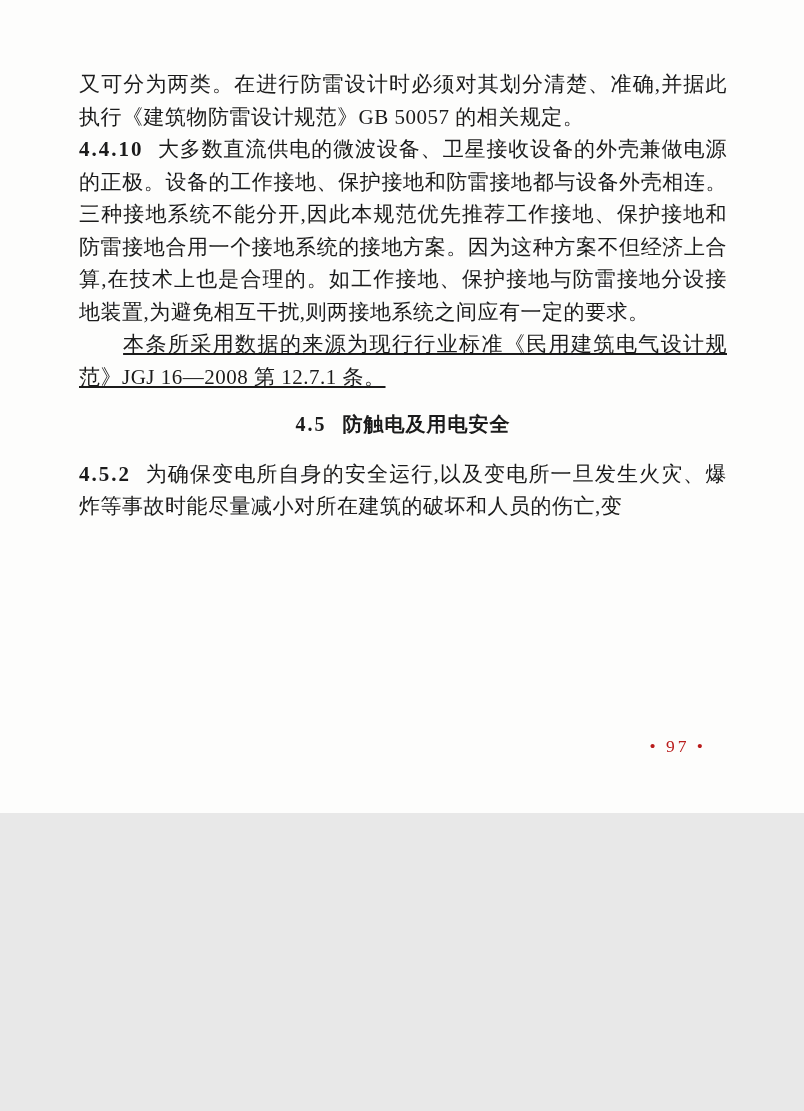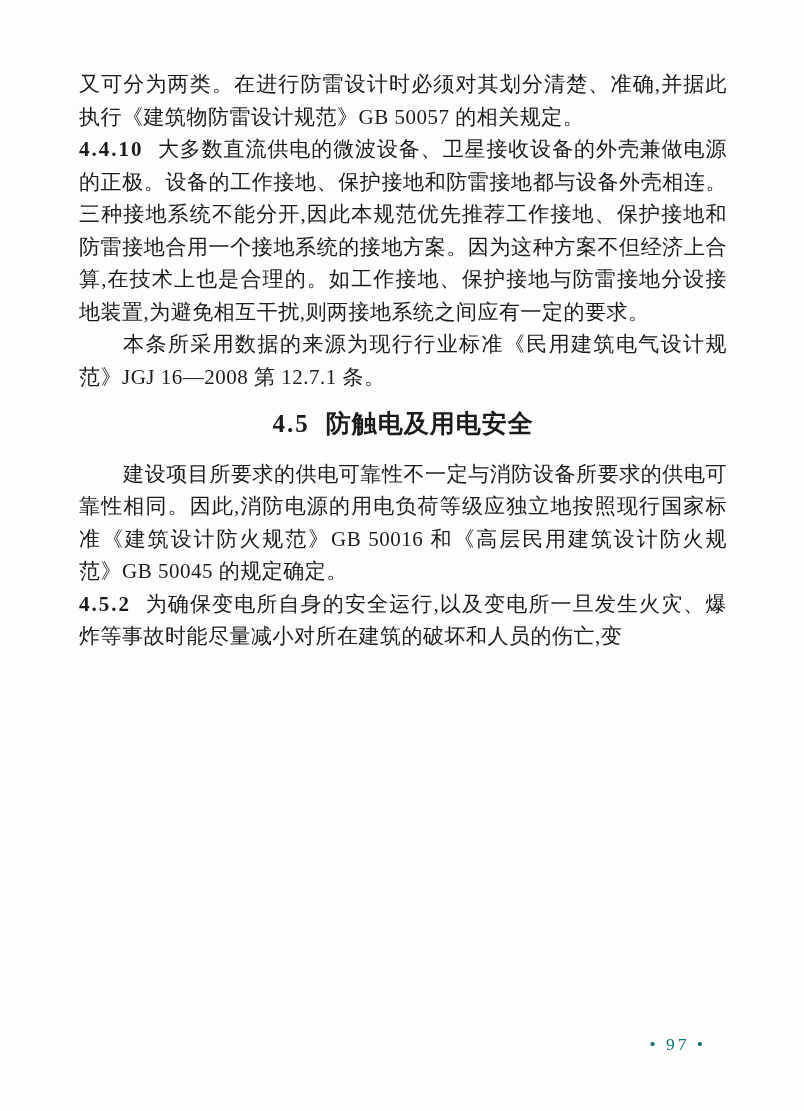--- a/index.html
+++ b/index.html
@@ -3,21 +3,21 @@
 <meta charset="utf-8">
 <style>
   html, body {
     margin: 0;
     padding: 0;
     background: #e8e8e8;
   }
   .page {
     position: relative;
     width: 804px;
-    height: 1111px;
+    height: 813px;
     margin: 0 auto;
     background: #fdfdfc;
     color: #1b1b1b;
     font-family: "Liberation Serif", "DejaVu Serif", serif;
     overflow: hidden;
   }
   .body-text {
     position: absolute;
     left: 79px;
     top: 68px;
@@ -32,58 +32,58 @@
     padding: 0;
   }
   .para .clause-num {
     font-weight: bold;
     letter-spacing: 2px;
     margin-right: 14px;
     white-space: nowrap;
   }
   .para.indent {
     text-indent: 2.1em;
+    text-decoration: underline;
   }
   .section-heading {
     margin: 15px 0 17px 0;
     text-align: center;
-    font-size: 25px;
+    font-size: 20px;
     font-weight: bold;
     letter-spacing: 1px;
   }
   .section-heading .heading-num {
     letter-spacing: 2px;
     margin-right: 16px;
   }
   .page-footer {
     position: absolute;
     right: 98px;
     bottom: 56px;
     font-size: 17.5px;
     letter-spacing: 3px;
-    color: #0f766e;
+    color: #b91c1c;
   }
 </style>
 </head>
 <body>
 
 <div class="page">
   <main class="body-text">
 
     <p class="para"><span>又可分为两类。在进行防雷设计时必须对其划分清楚、准确,并据此执行《建筑物防雷设计规范》GB 50057 的相关规定。</span></p>
 
 
 
     <p class="para"><span class="clause-num">4.4.10</span><span>大多数直流供电的微波设备、卫星接收设备的外壳兼做电源的正极。设备的工作接地、保护接地和防雷接地都与设备外壳相连。三种接地系统不能分开,因此本规范优先推荐工作接地、保护接地和防雷接地合用一个接地系统的接地方案。因为这种方案不但经济上合算,在技术上也是合理的。如工作接地、保护接地与防雷接地分设接地装置,为避免相互干扰,则两接地系统之间应有一定的要求。</span></p>
 
     <p class="para indent"><span>本条所采用数据的来源为现行行业标准《民用建筑电气设计规范》JGJ 16—2008 第 12.7.1 条。</span></p>
 
     <h2 class="section-heading"><span class="heading-num">4.5</span><span>防触电及用电安全</span></h2>
 
 
-    <p class="para indent"><span>建设项目所要求的供电可靠性不一定与消防设备所要求的供电可靠性相同。因此,消防电源的用电负荷等级应独立地按照现行国家标准《建筑设计防火规范》GB 50016 和《高层民用建筑设计防火规范》GB 50045 的规定确定。</span></p>
 
     <p class="para"><span class="clause-num">4.5.2</span><span>为确保变电所自身的安全运行,以及变电所一旦发生火灾、爆炸等事故时能尽量减小对所在建筑的破坏和人员的伤亡,变</span></p>
 
   </main>
 
   <footer class="page-footer"><span>• 97 •</span></footer>
 </div>
 
 </body></html>

